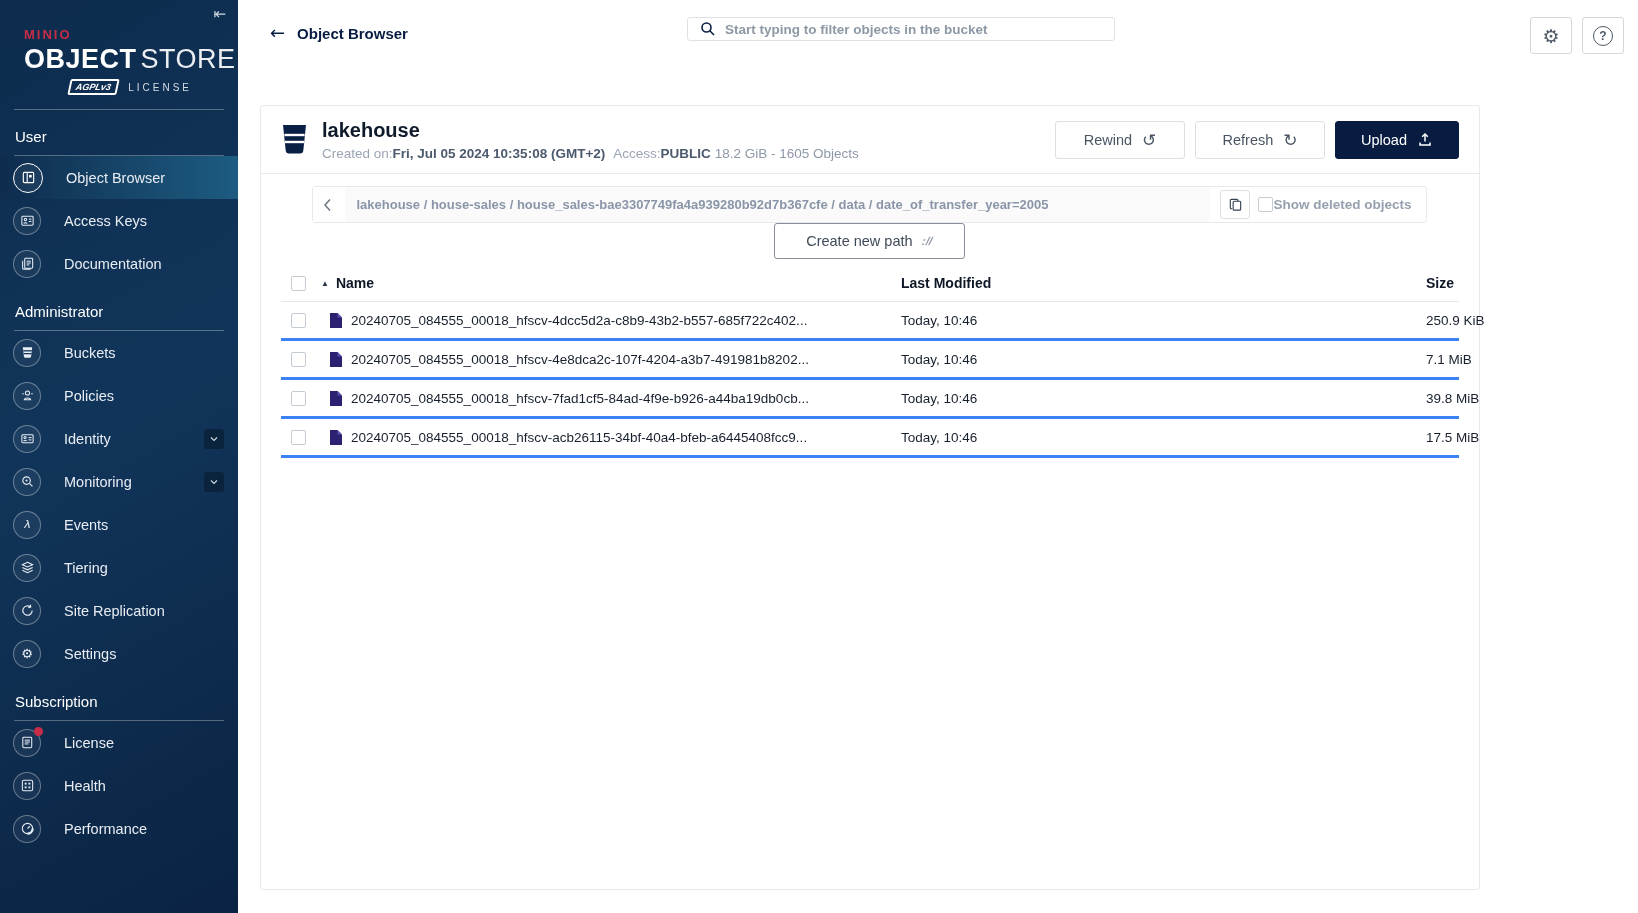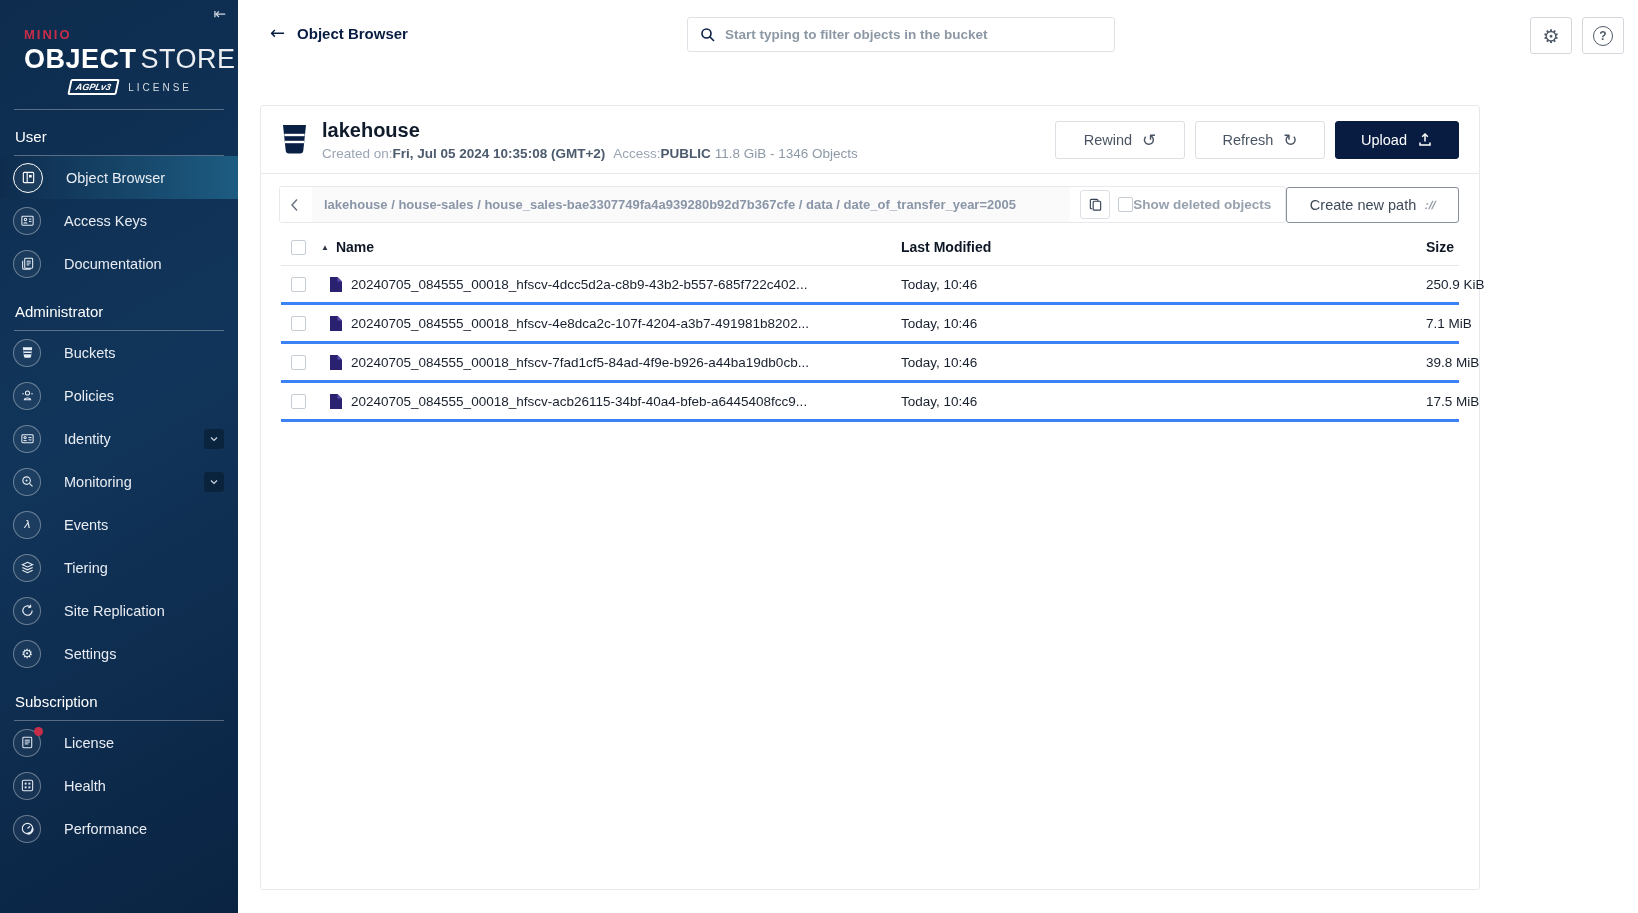--- a/index.html
+++ b/index.html
@@ -37,21 +37,21 @@
   .lic-wrap { position:relative; }
   .red-dot { position:absolute; top:-3px; right:-3px; width:9px; height:9px; border-radius:50%; background:#c72c48; }
 
   
   .main { position:absolute; left:238px; top:0; width:1400px; height:913px; background:#fff; }
 
   .topbar { position:relative; height:73px; }
   .back-title { position:absolute; left:32px; top:24px; display:flex; align-items:center; gap:12px; }
   .back-arrow { font-size:18px; color:#081c42; background:none; border:none; cursor:pointer; line-height:1; }
   .page-title { font-size:15px; font-weight:bold; color:#081c42; }
-  .search-box { position:absolute; left:449px; top:17px; width:428px; height:35px;
+  .search-box { position:absolute; left:449px; top:17px; width:428px; height:24px;
     border:1px solid #dee2e7; border-radius:3px; display:flex; align-items:center; background:#fff; }
   .search-box svg { margin:0 9px 0 12px; }
   .search-box input { border:none; outline:none; flex:1; font-size:13.5px; color:#333;
     font-family:inherit; background:transparent; }
   .search-box input::placeholder { color:#8d98a5; font-weight:bold; }
   .sq-btn { position:absolute; top:17px; width:42px; height:37px; background:#fff;
     border:1px solid #d4d8dd; border-radius:3px; cursor:pointer;
     display:flex; align-items:center; justify-content:center; color:#4f5a66; }
   .sq-btn.gear { left:1292px; font-size:19px; }
   .sq-btn.help { left:1344px; }
@@ -73,21 +73,21 @@
   .btn-outline { height:38px; background:#fff; border:1px solid #dcdfe3; border-radius:3px;
     color:#4a5564; font-size:14.5px; display:flex; align-items:center; justify-content:center;
     gap:10px; cursor:pointer; font-family:inherit; }
   .btn-rewind { width:130px; } .btn-refresh { width:130px; }
   .btn-outline .glyph { font-size:17px; }
   .btn-upload { width:124px; height:38px; background:#081c42; border:1px solid #081c42;
     border-radius:3px; color:#fff; font-size:14.5px; display:flex; align-items:center;
     justify-content:center; gap:10px; cursor:pointer; font-family:inherit; }
 
   
-  .path-row { display:flex; align-items:center; justify-content:space-between; padding:12px 20px 0 18px; }
+  .path-row { display:flex; align-items:center; justify-content:space-between; padding:12px 20px 0 18px;flex-direction:column; }
   .path-bar { width:1115px; height:37px; border:1px solid #e7e9ec; border-radius:3px;
     display:flex; align-items:center; background:#fff; }
   .path-chevron { width:32px; height:100%; background:#fff; border:none; cursor:pointer;
     display:flex; align-items:center; justify-content:center; }
   .path-text { flex:1; align-self:stretch; background:#fafafa; display:flex; align-items:center;
     padding:0 12px; font-size:13px; font-weight:bold; color:#8a96a8; white-space:nowrap;
     overflow:hidden; cursor:pointer; }
   .copy-btn { width:30px; height:29px; margin:0 8px 0 10px; background:#fff;
     border:1px solid #dcdfe3; border-radius:3px; cursor:pointer;
     display:flex; align-items:center; justify-content:center; }
@@ -327,21 +327,21 @@
           <line x1="3.4" y1="11" x2="23.6" y2="11" stroke="#fff" stroke-width="2.4"></line>
           <line x1="4" y1="18" x2="23" y2="18" stroke="#fff" stroke-width="2.4"></line>
         </svg>
       <div class="bucket-titles">
         <div class="bucket-name">lakehouse</div>
         <div class="bucket-meta">
           <span class="meta-label">Created on:</span>
           <span class="meta-strong">Fri, Jul 05 2024 10:35:08 (GMT+2)</span>
           <span class="meta-label" style="margin-left:8px">Access:</span>
           <span class="meta-strong">PUBLIC</span>
-          <span class="meta-plain">11.8 GiB - 1346 Objects</span>
+          <span class="meta-plain">18.2 GiB - 1605 Objects</span>
         </div>
       </div>
       <div class="header-actions">
         <button class="btn-outline btn-rewind">
             <span>Rewind</span>
             <span class="glyph">↺</span>
           </button>
         <button class="btn-outline btn-refresh">
             <span>Refresh</span>
             <span class="glyph">↻</span>

